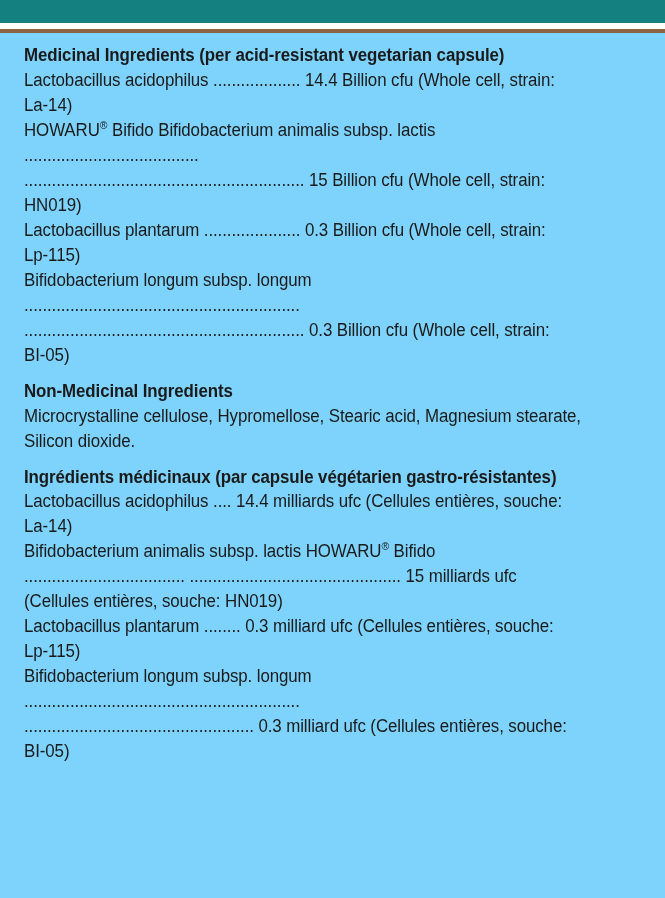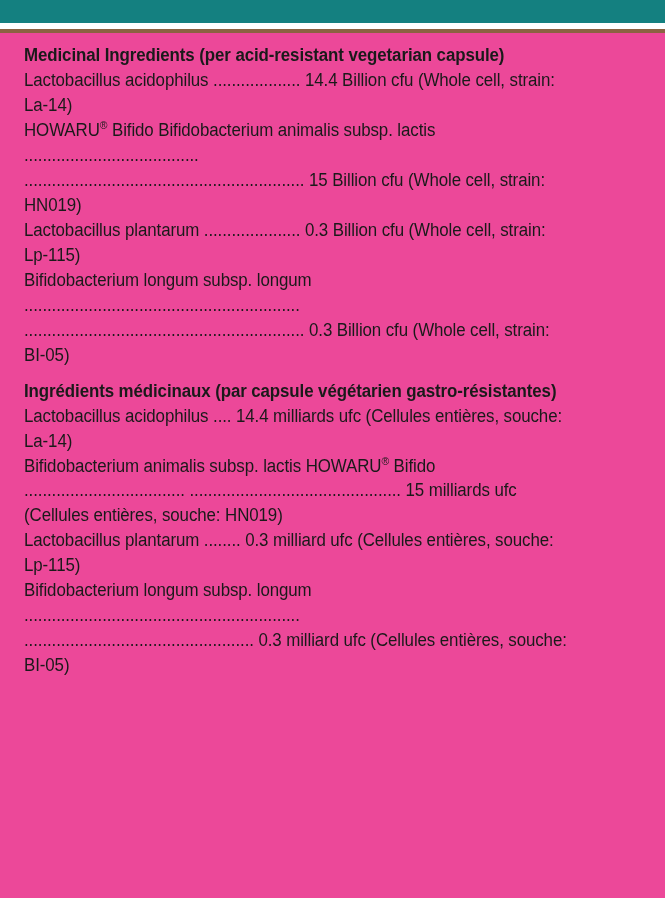--- a/index.html
+++ b/index.html
@@ -11,21 +11,21 @@
     width: 665px;
     height: 898px;
     font-family: "Liberation Sans", "DejaVu Sans", sans-serif;
     color: #1a1a1a;
     overflow: hidden;
   }
   .panel {
     position: relative;
     width: 665px;
     height: 898px;
-    background: #ec4899;
+    background: #7dd3fc;
     box-sizing: border-box;
   }
   .topbar {
     width: 100%;
     height: 23px;
     background: #148080;
   }
   .topgap {
     width: 100%;
     height: 6px;
@@ -104,20 +104,24 @@
 
       <p class="body">Lactobacillus plantarum ..................... 0.3 Billion cfu (Whole cell, strain:</p>
       <p class="body">Lp-115)</p>
 
       <p class="body">Bifidobacterium longum subsp. longum</p>
       <p class="body">............................................................</p>
       <p class="body">............................................................. 0.3 Billion cfu (Whole cell, strain:</p>
       <p class="body">BI-05)</p>
     </div>
 
+    <div class="blk grp">
+      <h2 class="hdr">Non-Medicinal Ingredients</h2>
+      <p class="body">Microcrystalline cellulose, Hypromellose, Stearic acid, Magnesium stearate, Silicon dioxide.</p>
+    </div>
 
     <div class="blk grp">
       <h2 class="hdr">Ingrédients médicinaux (par capsule végétarien gastro-résistantes)</h2>
 
       <p class="body">Lactobacillus acidophilus .... 14.4 milliards ufc (Cellules entières, souche:</p>
       <p class="body">La-14)</p>
 
       <p class="body"><span>Bifidobacterium animalis subsp. lactis HOWARU</span><sup class="reg">®</sup><span> Bifido</span></p>
       <p class="body">................................... .............................................. 15 milliards ufc</p>
       <p class="body">(Cellules entières, souche: HN019)</p>

